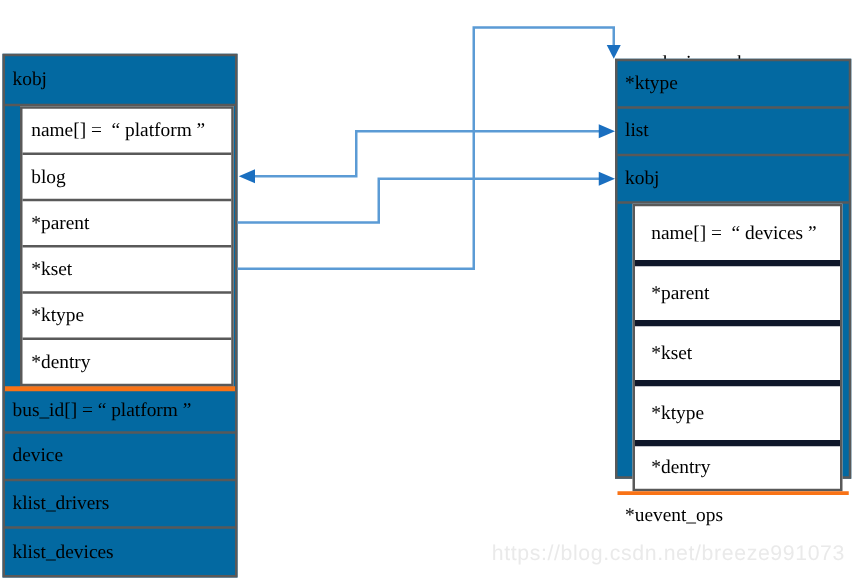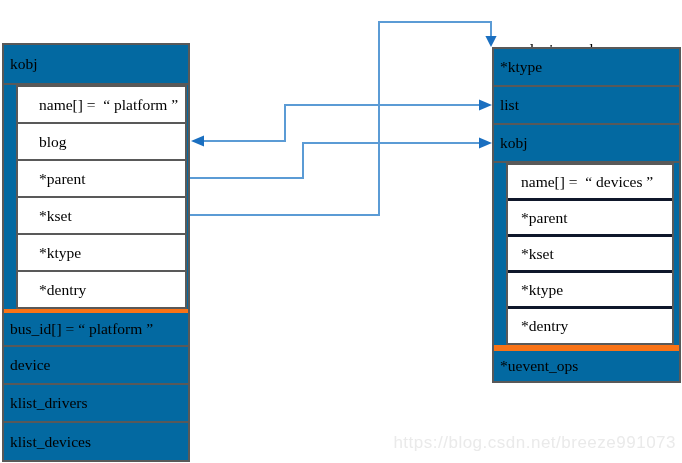--- a/index.html
+++ b/index.html
@@ -45,26 +45,26 @@
   .left-box .outer-row { height: 40px; }
   .left-box .bottom-row { height: 38px; }
   .left-box .bottom-row.no-divider { height: 37px; border-radius: 14px; }
 
   .inner-box {
     box-sizing: border-box;
     border: 2px solid #595959;
     background: #ffffff;
   }
   .left-inner { margin-left: 12px; margin-right: 1px; }
-  .left-inner .row { height: 37px; padding-left: 21px; border-bottom: 2px solid #595959; }
+  .left-inner .row { height: 37px; padding-left: 7px; border-bottom: 2px solid #595959; }
   .left-inner .row.no-divider { height: 35px; border-bottom: none; }
 
   .right-box .outer-row { height: 38px; }
   .right-inner { margin-left: 12px; margin-right: 5px; }
-  .right-inner .row { height: 36px; padding-left: 13px; border-bottom: 3px solid #0f172a; }
+  .right-inner .row { height: 48px; padding-left: 13px; border-bottom: 5px solid #0f172a; }
   .right-inner .row.no-divider { height: 34px; border-bottom: none; }
   .right-box .uevent-row { height: 36px; border-bottom: none; }
 
   .arrows-layer {
     position: absolute;
     left: 0; top: 0;
     width: 682px; height: 463px;
     pointer-events: none;
   }
 
@@ -113,21 +113,21 @@
     <div class="row outer-row">*ktype</div>
     <div class="row outer-row">list</div>
     <div class="row outer-row">kobj</div>
     <div class="inner-box right-inner">
       <div class="row">name[] =  “ devices ”</div>
       <div class="row">*parent</div>
       <div class="row">*kset</div>
       <div class="row">*ktype</div>
       <div class="row no-divider">*dentry</div>
     </div>
-    <div class="row uevent-row" style="border-top:6px solid #f97316;font-family:Liberation Serif, serif;">*uevent_ops</div>
+    <div class="row uevent-row" style="border-top:3px solid #f97316;font-family:Liberation Serif, serif;">*uevent_ops</div>
   </div>
 
   <svg class="arrows-layer" viewBox="0 0 682 463" xmlns="http://www.w3.org/2000/svg">
 
     <polyline points="203,141 285,141 285,105 480,105" fill="none" stroke="#5b9bd5" stroke-width="2"></polyline>
     <polygon points="191,141 204,135.4 204,146.6" fill="#1a6fc0"></polygon>
     <polygon points="492,105 479,99.4 479,110.6" fill="#1a6fc0"></polygon>
 
     <polyline points="190,178 303,178 303,143 480,143" fill="none" stroke="#5b9bd5" stroke-width="2"></polyline>
     <polygon points="492,143 479,137.4 479,148.6" fill="#1a6fc0"></polygon>

